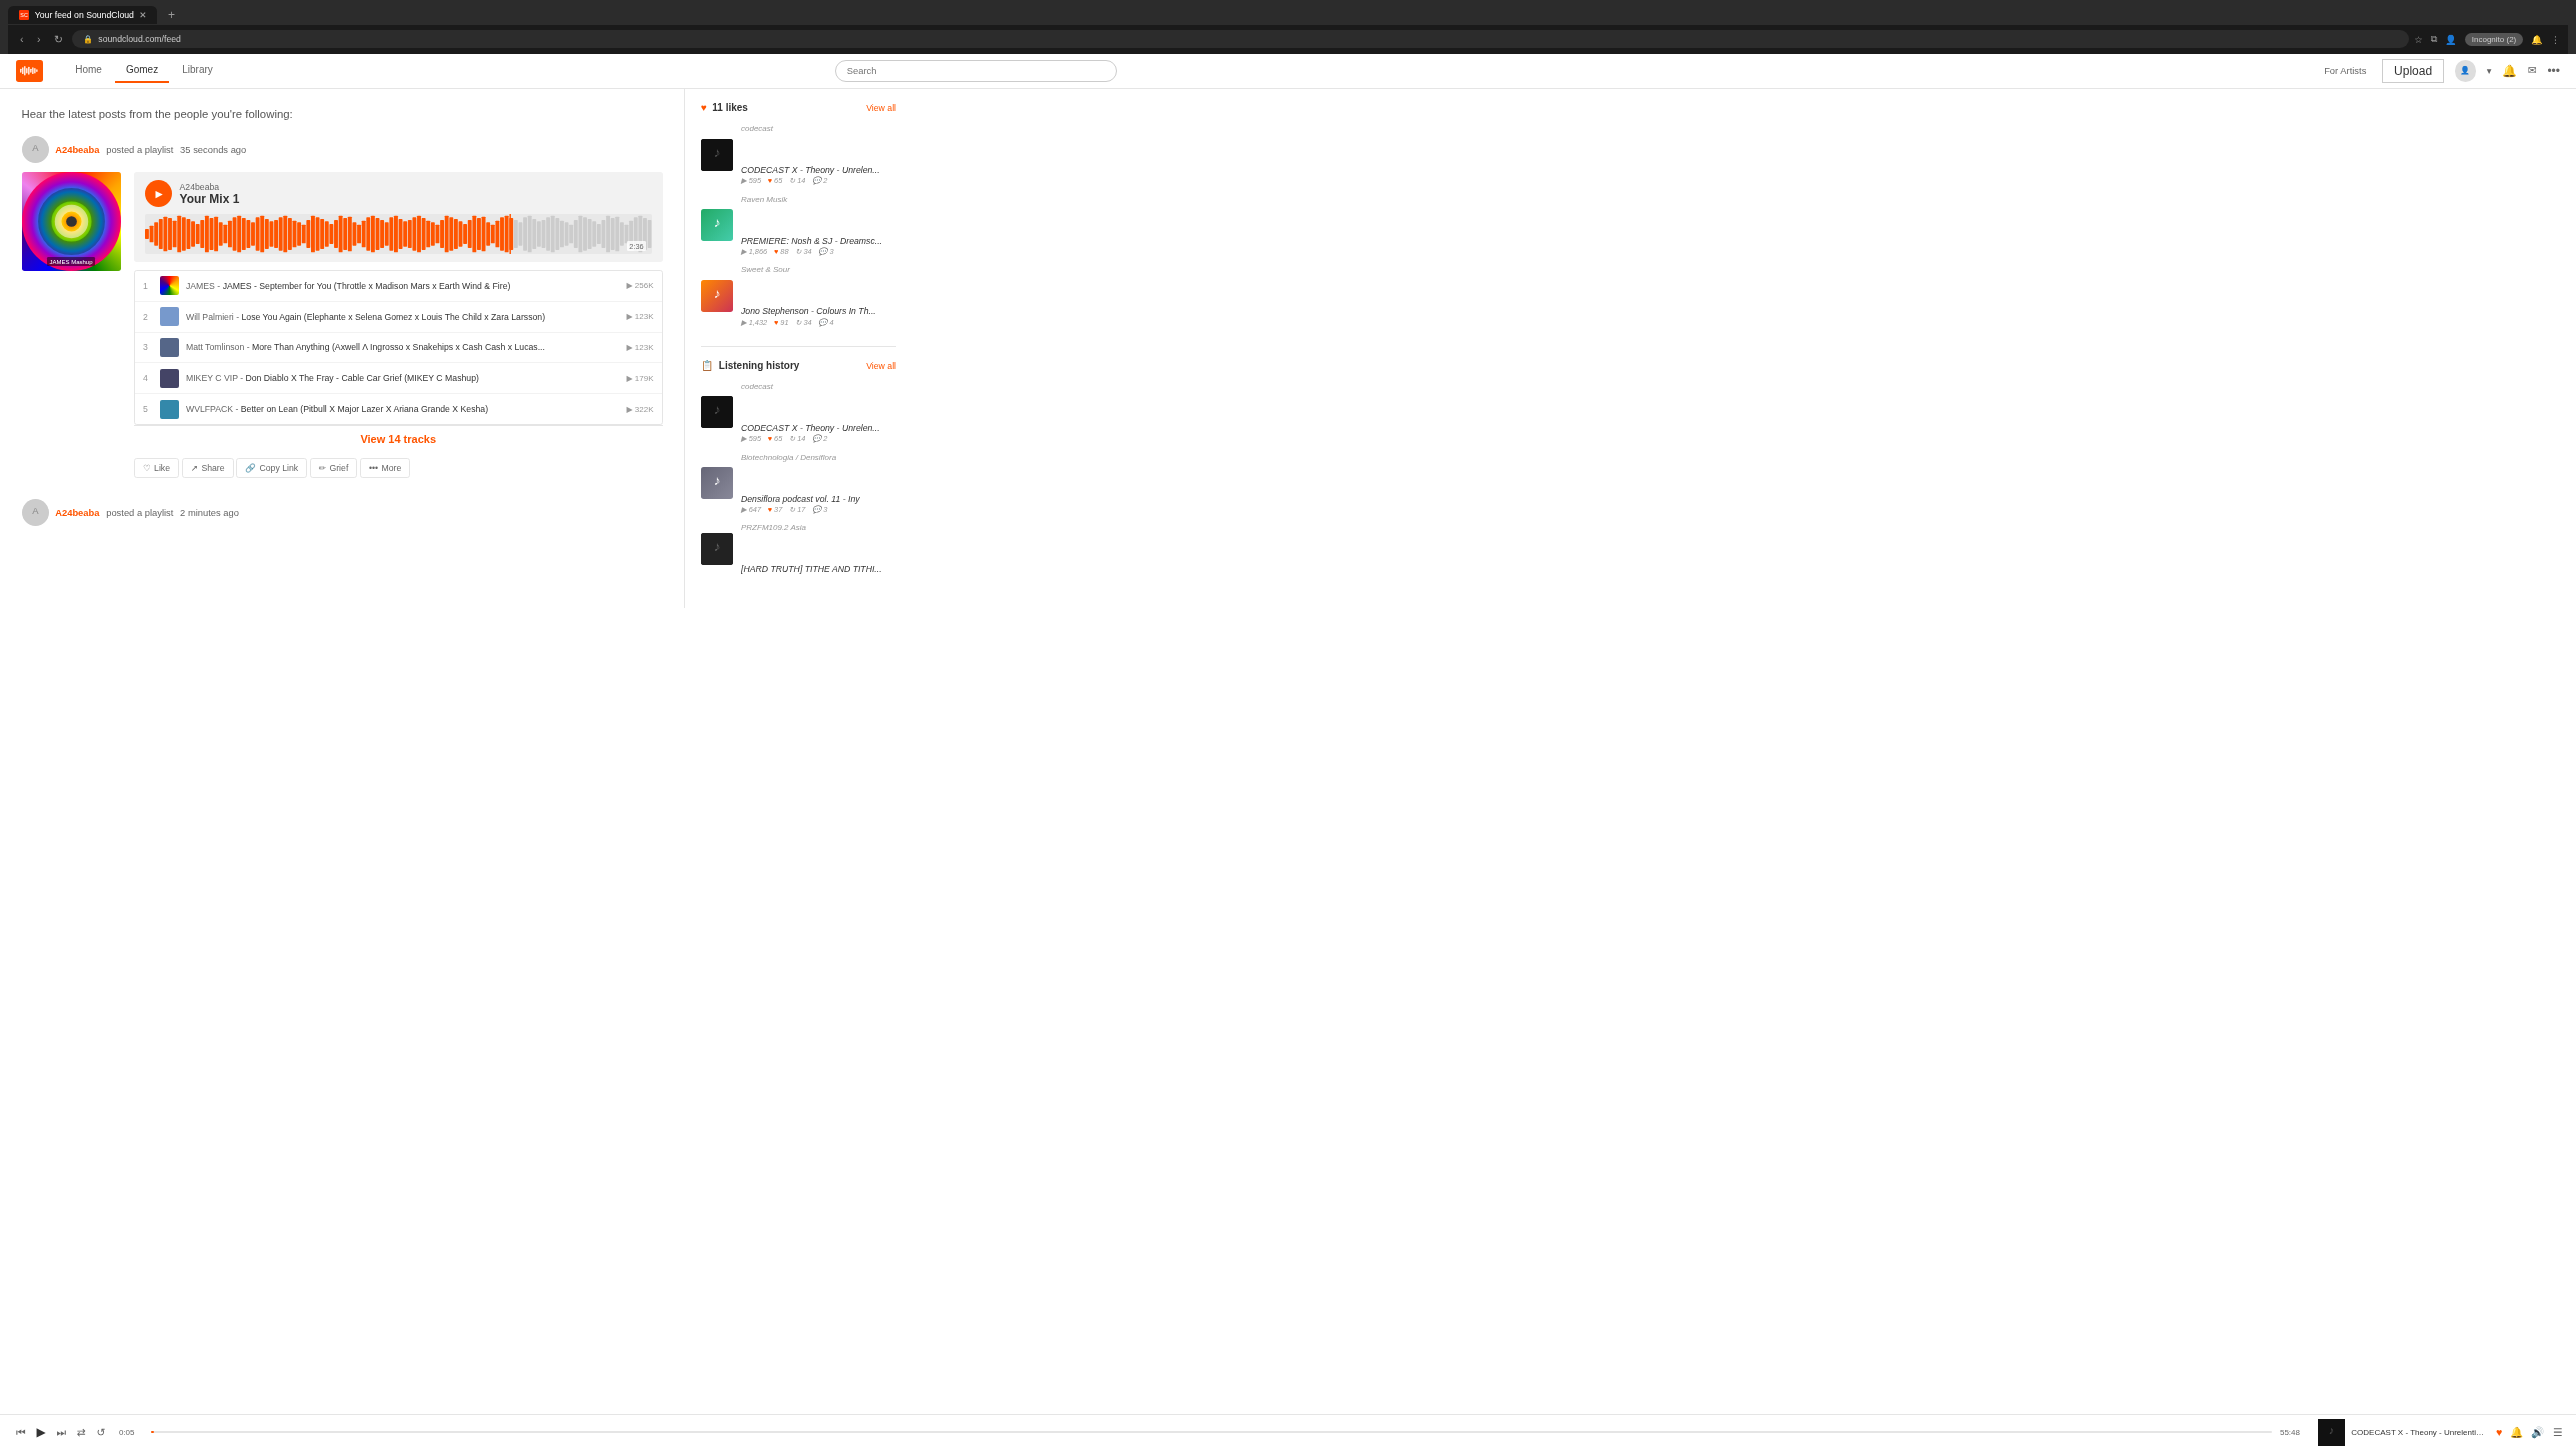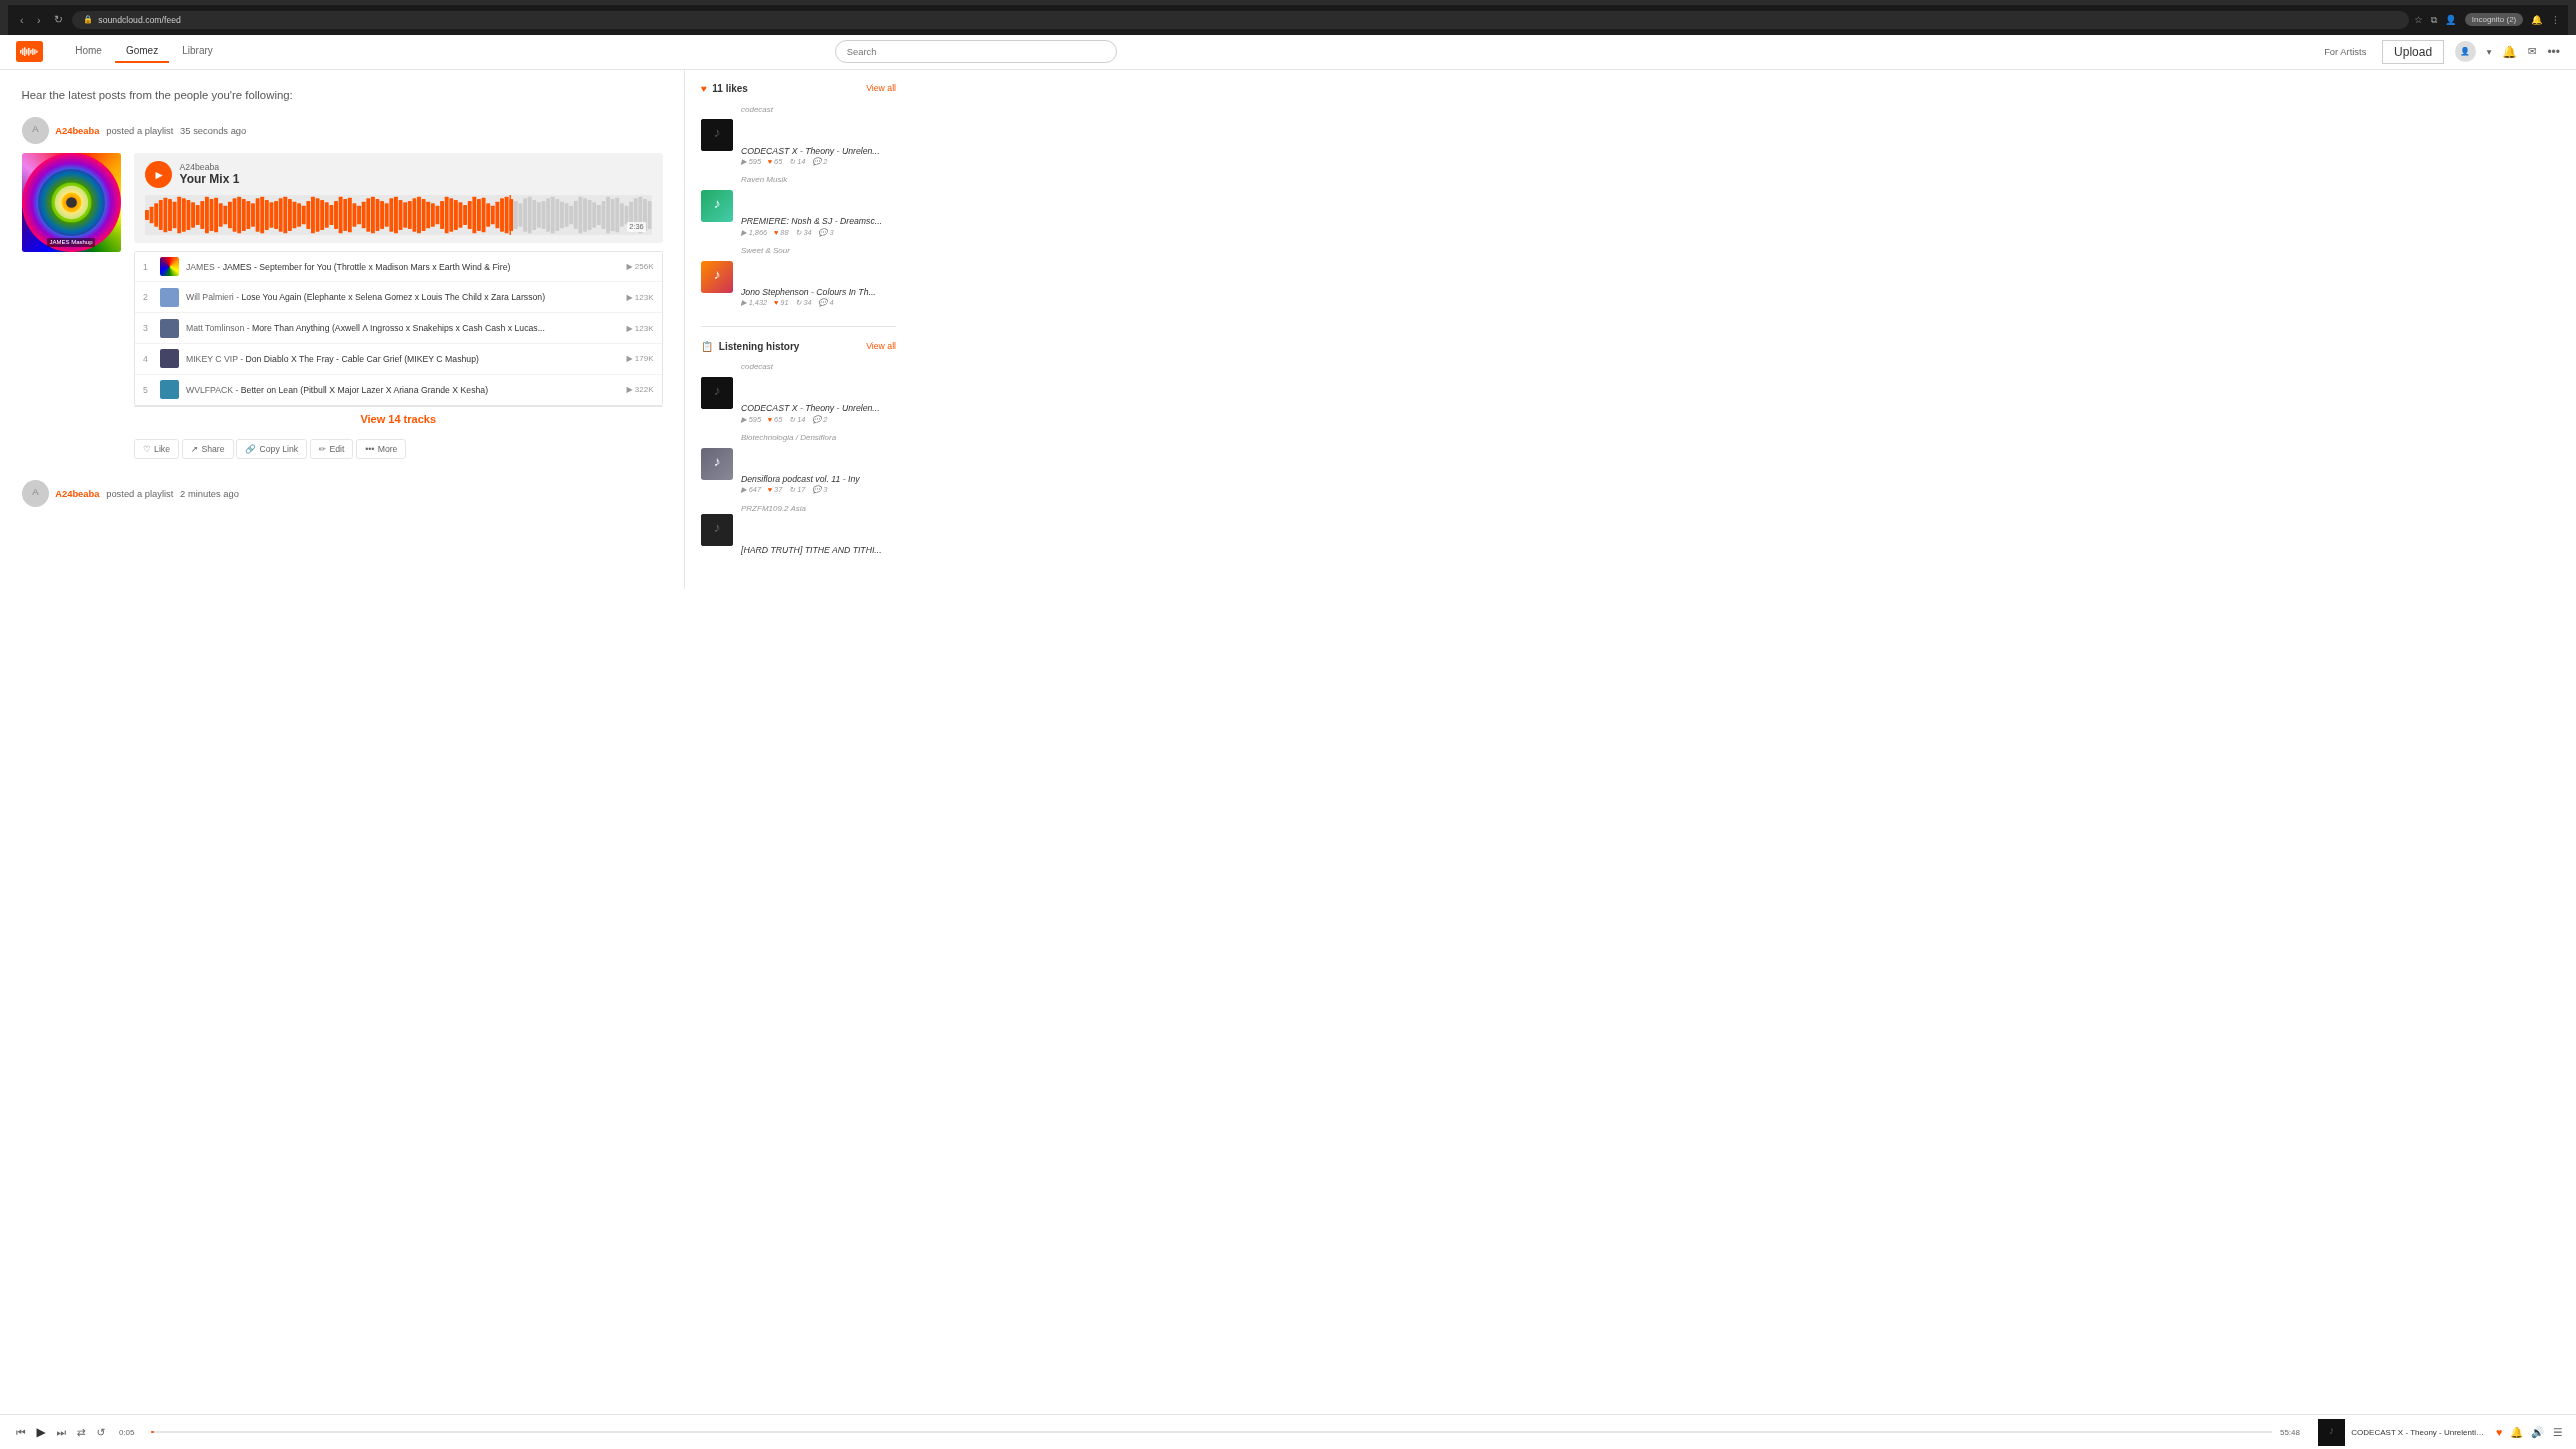--- a/index.html
+++ b/index.html
@@ -113,20 +113,28 @@
     
     .waveform-bars-svg { width: 100%; height: 40px; }
 
     
     .post-meta-2 { display: flex; align-items: center; gap: 6.7px; color: #666; font-size: 9.4px; }
   </style>
 </head>
 <body>
 
 <div class="browser-chrome">
+  <div class="browser-tab-bar">
+    <div class="browser-tab active">
+      <div class="tab-favicon">SC</div>
+      <span>Your feed on SoundCloud</span>
+      <span class="tab-close">✕</span>
+    </div>
+    <div class="tab-new">+</div>
+  </div>
   <div class="browser-toolbar">
     <button class="nav-btn">‹</button>
     <button class="nav-btn">›</button>
     <button class="nav-btn">↻</button>
     <div class="address-bar">
       <span style="color:#999;font-size:8px;">🔒</span>
       <span class="address-bar-text">soundcloud.com/feed</span>
     </div>
     <div class="toolbar-right">
       <span>☆</span>
@@ -398,21 +406,21 @@
               <button class="action-btn">
                 <span>↗</span>
                 <span>Share</span>
               </button>
               <button class="action-btn">
                 <span>🔗</span>
                 <span>Copy Link</span>
               </button>
               <button class="action-btn">
                 <span>✏</span>
-                <span>Edit</span>
+                <span>Grief</span>
               </button>
               <button class="action-btn">
                 <span>•••</span>
                 <span>More</span>
               </button>
             </div>
           </div>
         </div>
       </div>
 

